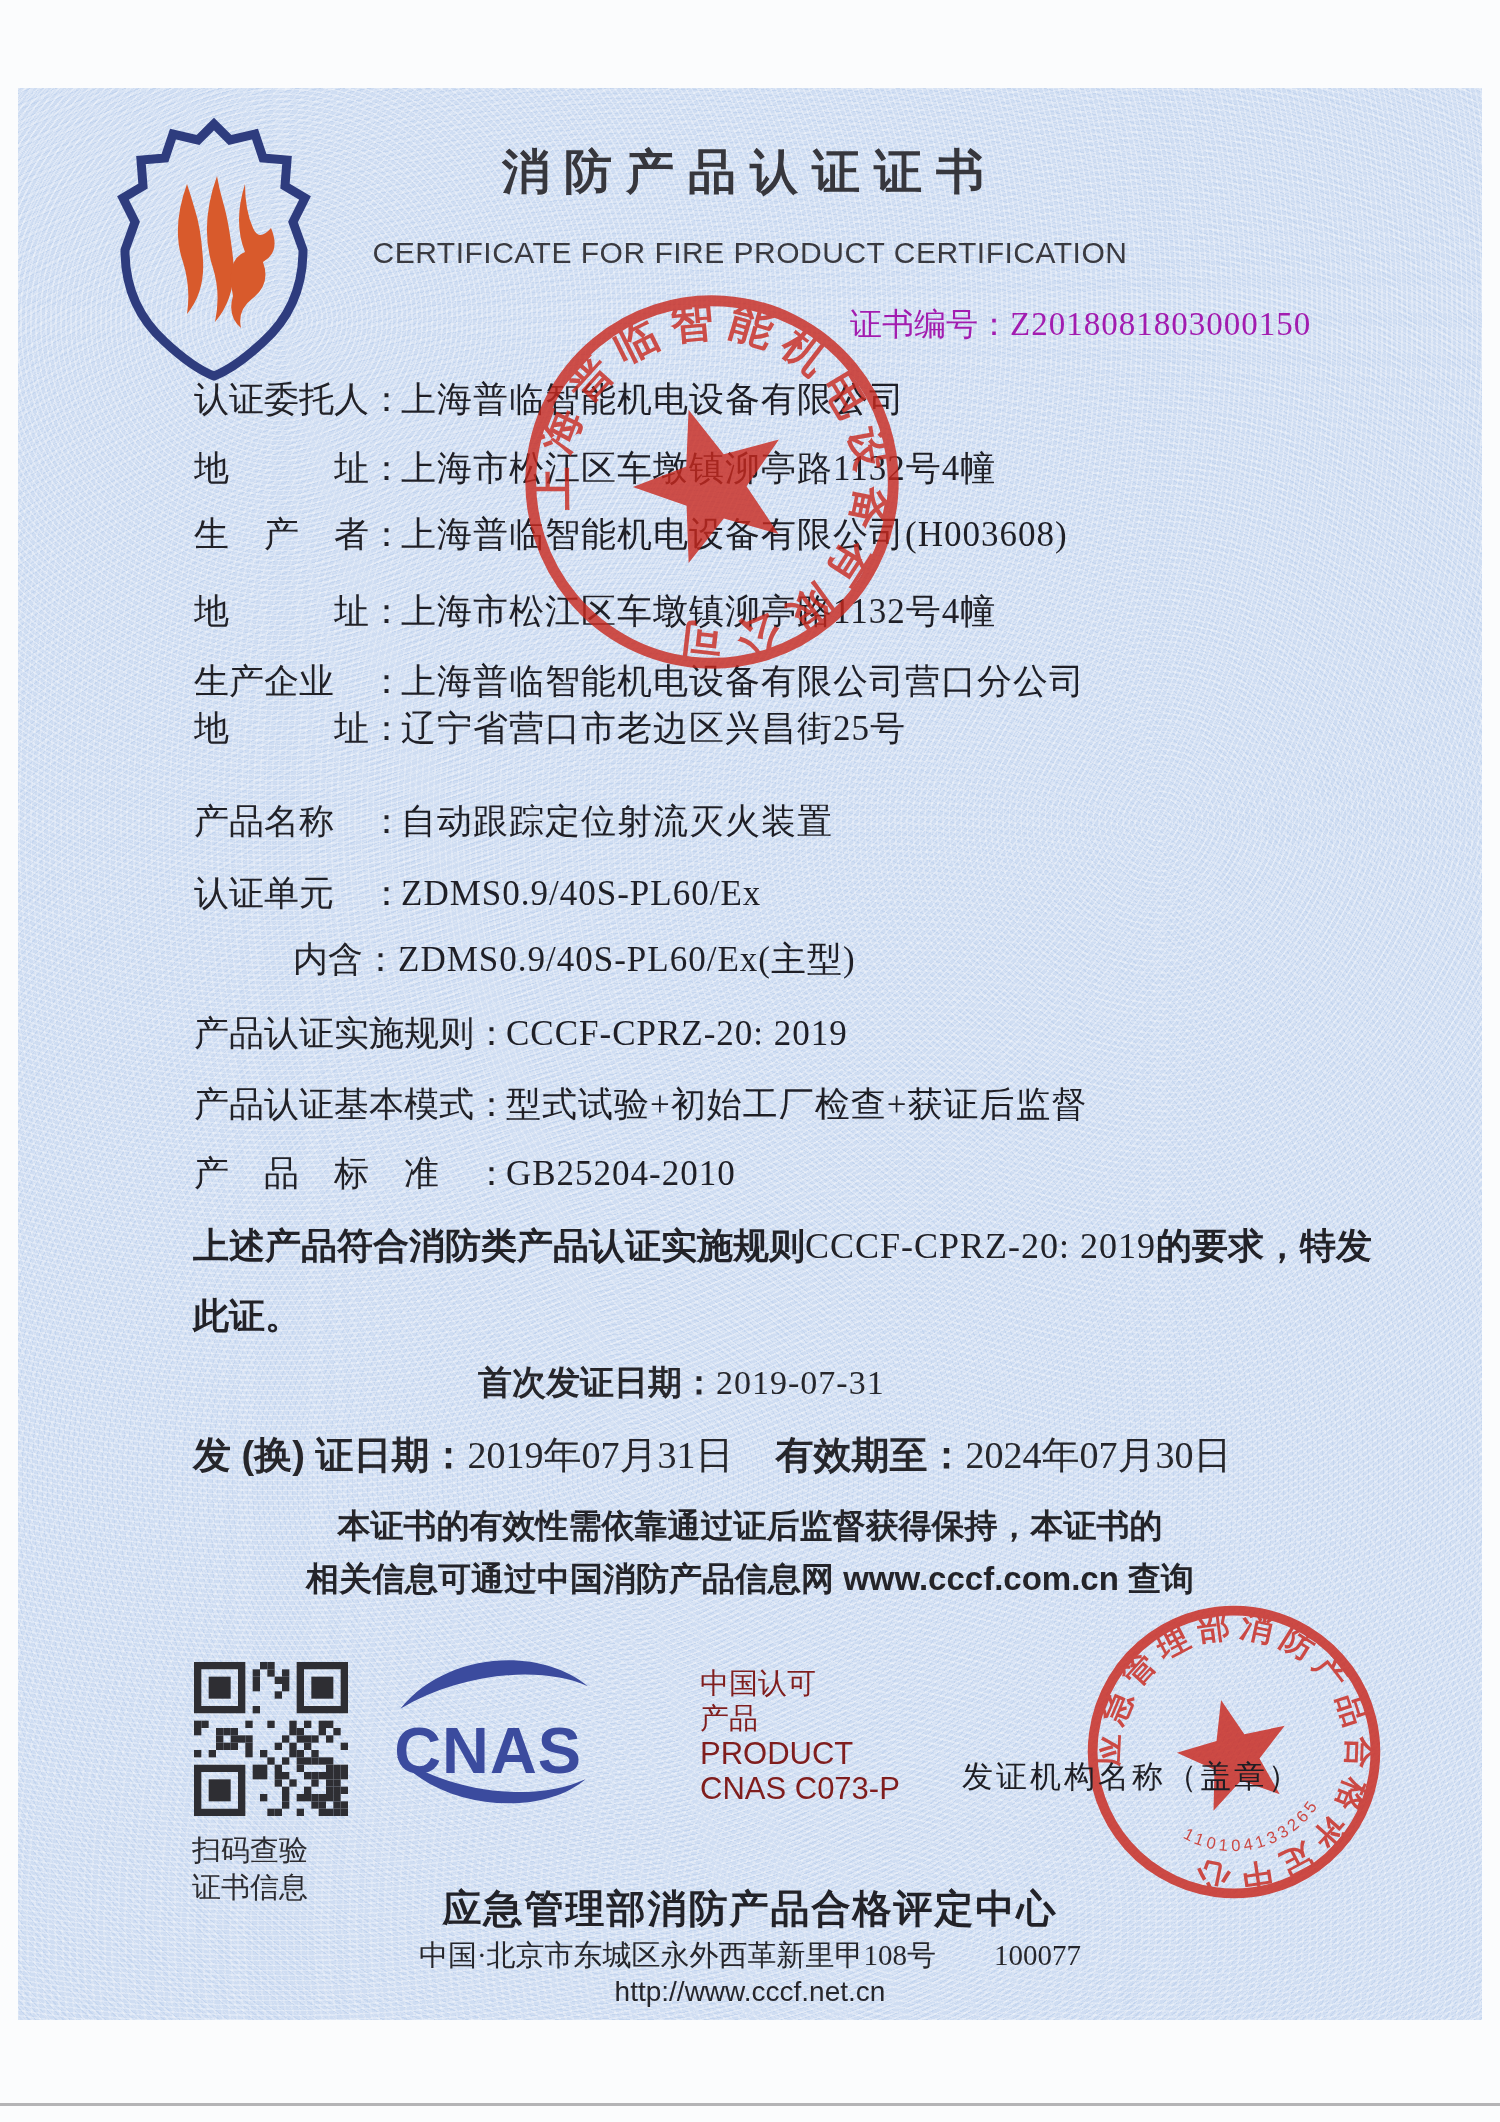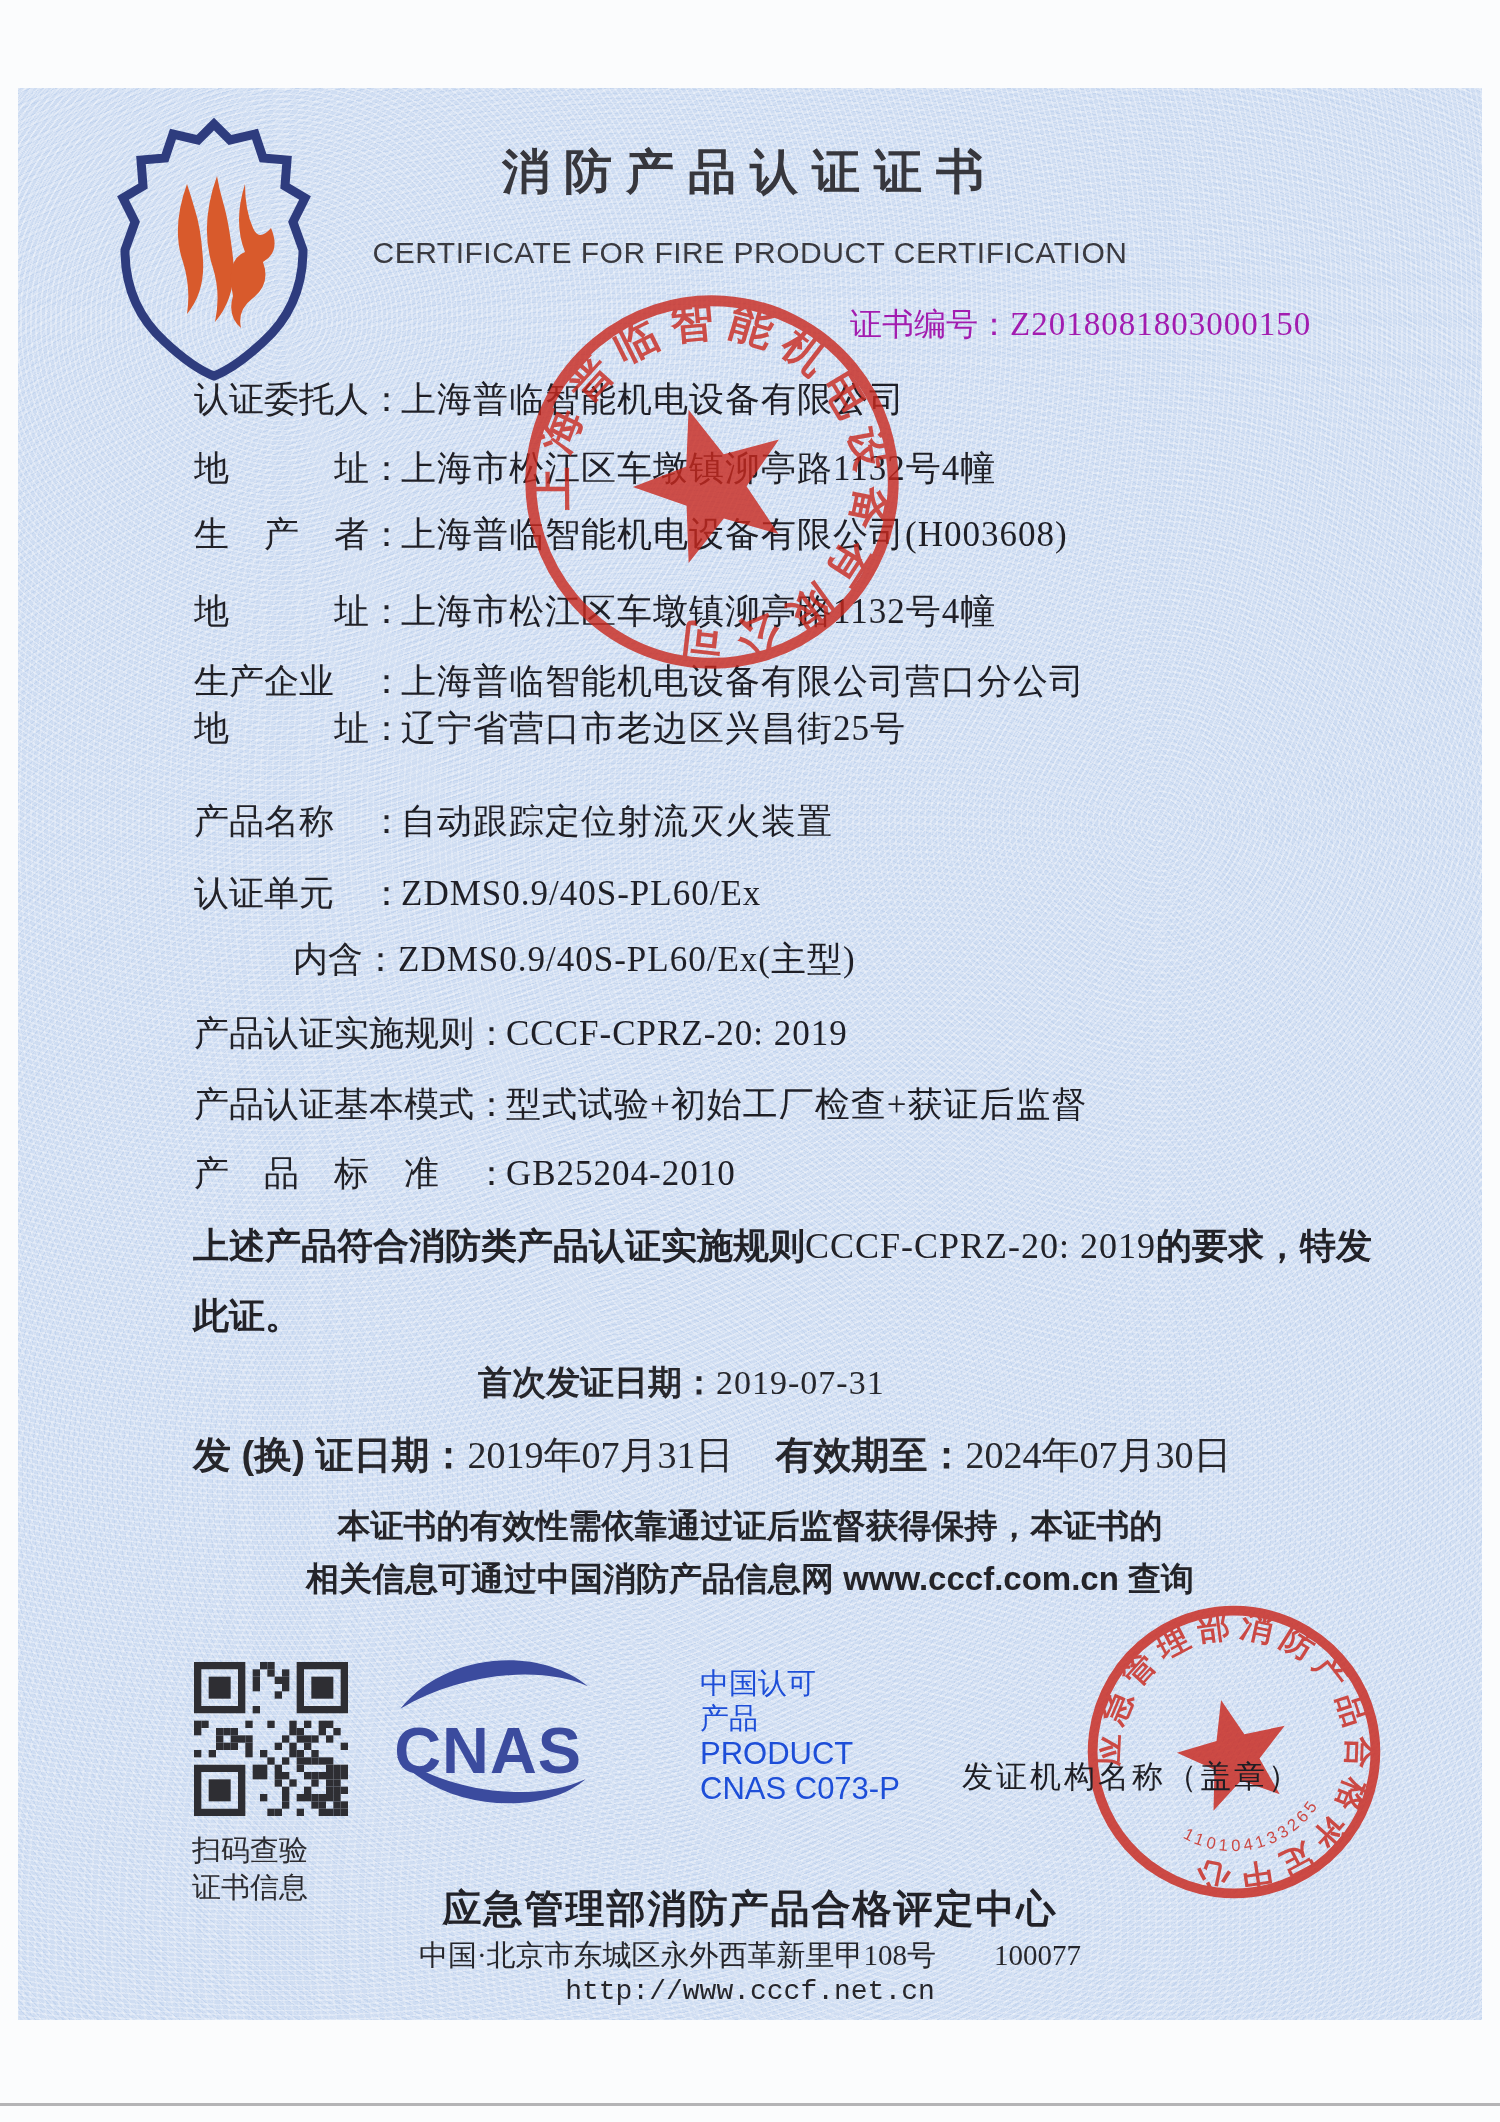--- a/index.html
+++ b/index.html
@@ -33,27 +33,27 @@
   .frow{left:194px;height:48px;white-space:nowrap;font-size:35px;}
   .frow .lab{display:inline-block;font-weight:normal;color:#222228;}
   .lab-s{width:207px;}
   .lab-l{width:312px;}
   .frow .val{font-family:"Liberation Serif","DejaVu Serif",serif;color:#1f1f26;letter-spacing:1px;}
   .stmt{left:193px;font-size:36px;font-weight:bold;color:#222228;white-space:nowrap;}
   .stmt .mid{font-family:"Liberation Serif","DejaVu Serif",serif;font-weight:normal;letter-spacing:1px;}
   .center-line{left:0;width:100%;text-align:center;white-space:nowrap;}
   .notice{font-size:33px;font-weight:bold;color:#242429;}
   .qr-caption{left:150px;top:1832px;width:200px;text-align:center;font-size:29px;line-height:37px;color:#2c2c31;}
-  .cnas-lines{left:700px;top:1666px;font-size:29px;line-height:35px;color:#1d4ed8;}
+  .cnas-lines{left:700px;top:1666px;font-size:29px;line-height:35px;color:#7f1d1d;}
   .cnas-lines .lat{font-size:31px;}
   .sign-label{left:962px;top:1756px;font-size:31px;letter-spacing:3px;color:#1e1e24;
     font-family:"Liberation Serif","DejaVu Serif",serif;z-index:6;}
   .orgname{top:1882px;font-size:39px;font-weight:bold;color:#222228;letter-spacing:2px;}
   .orgaddr{top:1936px;font-size:29px;font-family:"Liberation Serif","DejaVu Serif",serif;color:#26262b;}
-  .orgurl{top:1976px;font-size:28px;font-family:Liberation Mono, monospace;color:#26262b;}
+  .orgurl{top:1976px;font-size:28px;font-family:Liberation Sans, sans-serif;color:#26262b;}
   .scanline{left:0;top:2103px;width:1500px;height:3px;background:#8d8d90;opacity:.65;}
   .stamp{z-index:5;}
   svg text{font-family:"Liberation Sans","DejaVu Sans",sans-serif;}
 </style>
 </head>
 <body>
 
 <div class="panel"></div>
 
 <svg class="abs" style="left:95px;top:110px;width:238px;height:278px;" viewBox="0 0 238 278">

